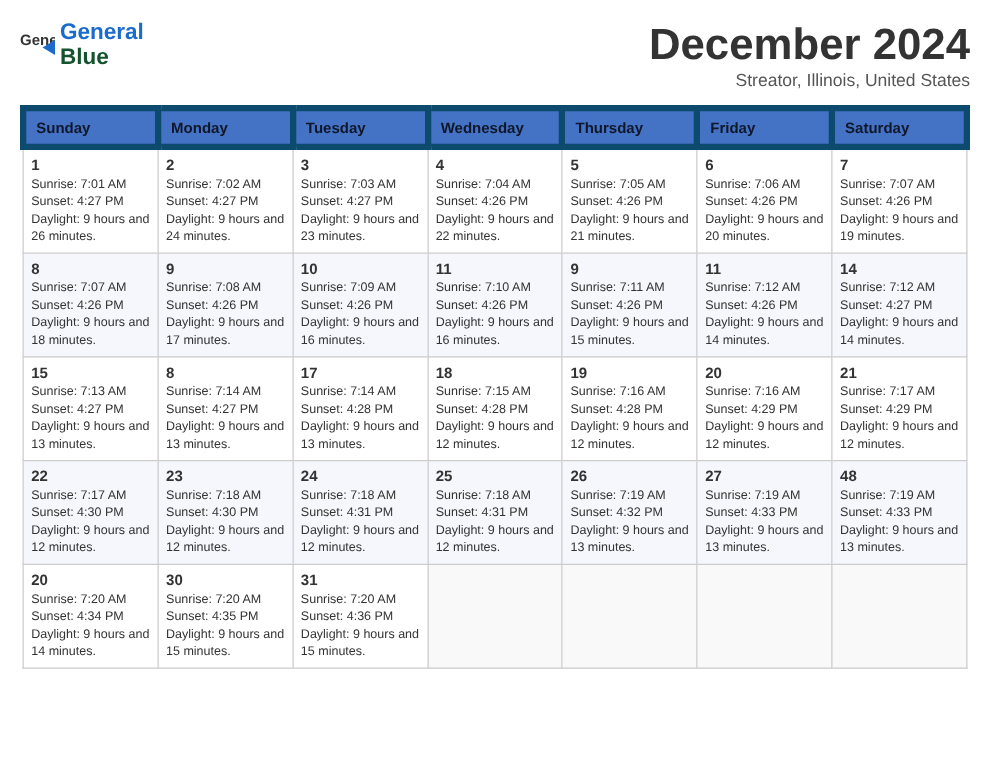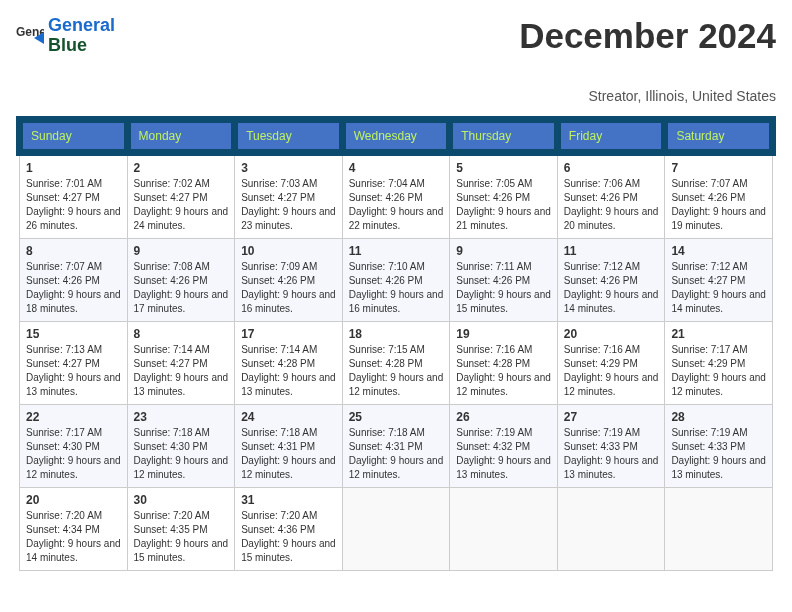--- a/index.html
+++ b/index.html
@@ -38,35 +38,34 @@
       text-align: right;
     }
     .month-title {
       font-size: 35px;
       font-weight: bold;
       color: #333;
     }
     .location-title {
       font-size: 14px;
       color: #555;
-      margin-top: 32px;
     }
     .calendar-table {
       width: 100%;
       border-collapse: collapse;
       font-size: 10.5px;
     }
     .calendar-table th {
       background-color: #4472c4;
-      color: #bef264;
+      color: #0f172a;
       text-align: left;
       padding: 6px 8px;
       font-size: 12px;
-      font-weight: normal;
-      border: 7px solid #0c4a6e;
+      font-weight: bold;
+      border: 5px solid #0c4a6e;
     }
     .calendar-table td {
       border: 1px solid #ccc;
       vertical-align: top;
       padding: 5px 6px;
       width: calc(100% / 7);
       height: 80px;
       color: #333;
       background: #fff;
     }
@@ -340,21 +339,21 @@
       </td>
         <td>
         <span class="day-number">27</span>
         <div class="day-info">
           Sunrise: 7:19 AM<br>
           Sunset: 4:33 PM<br>
           Daylight: 9 hours and 13 minutes.
         </div>
       </td>
         <td>
-        <span class="day-number">28</span>
+        <span class="day-number">48</span>
         <div class="day-info">
           Sunrise: 7:19 AM<br>
           Sunset: 4:33 PM<br>
           Daylight: 9 hours and 13 minutes.
         </div>
       </td>
       </tr>
       <tr>
         <td>
         <span class="day-number">20</span>

